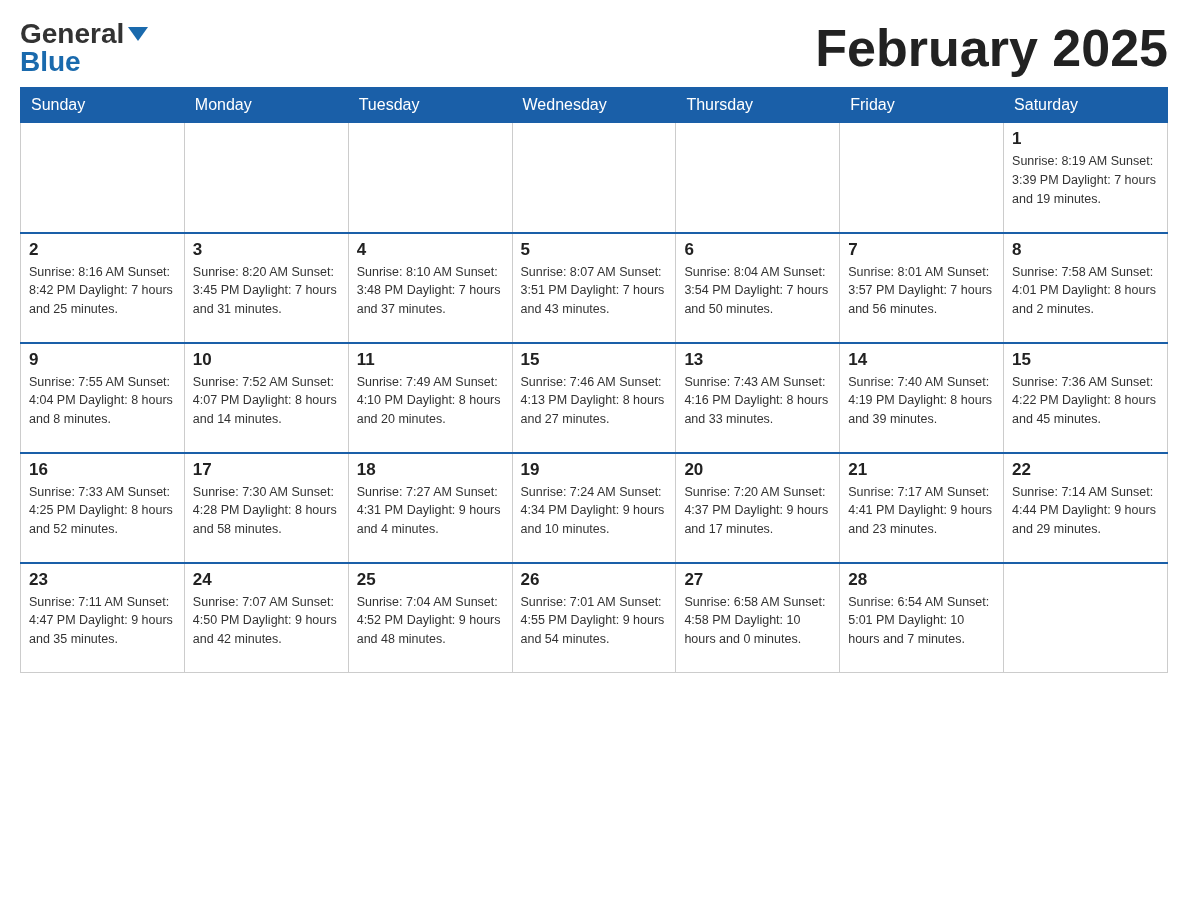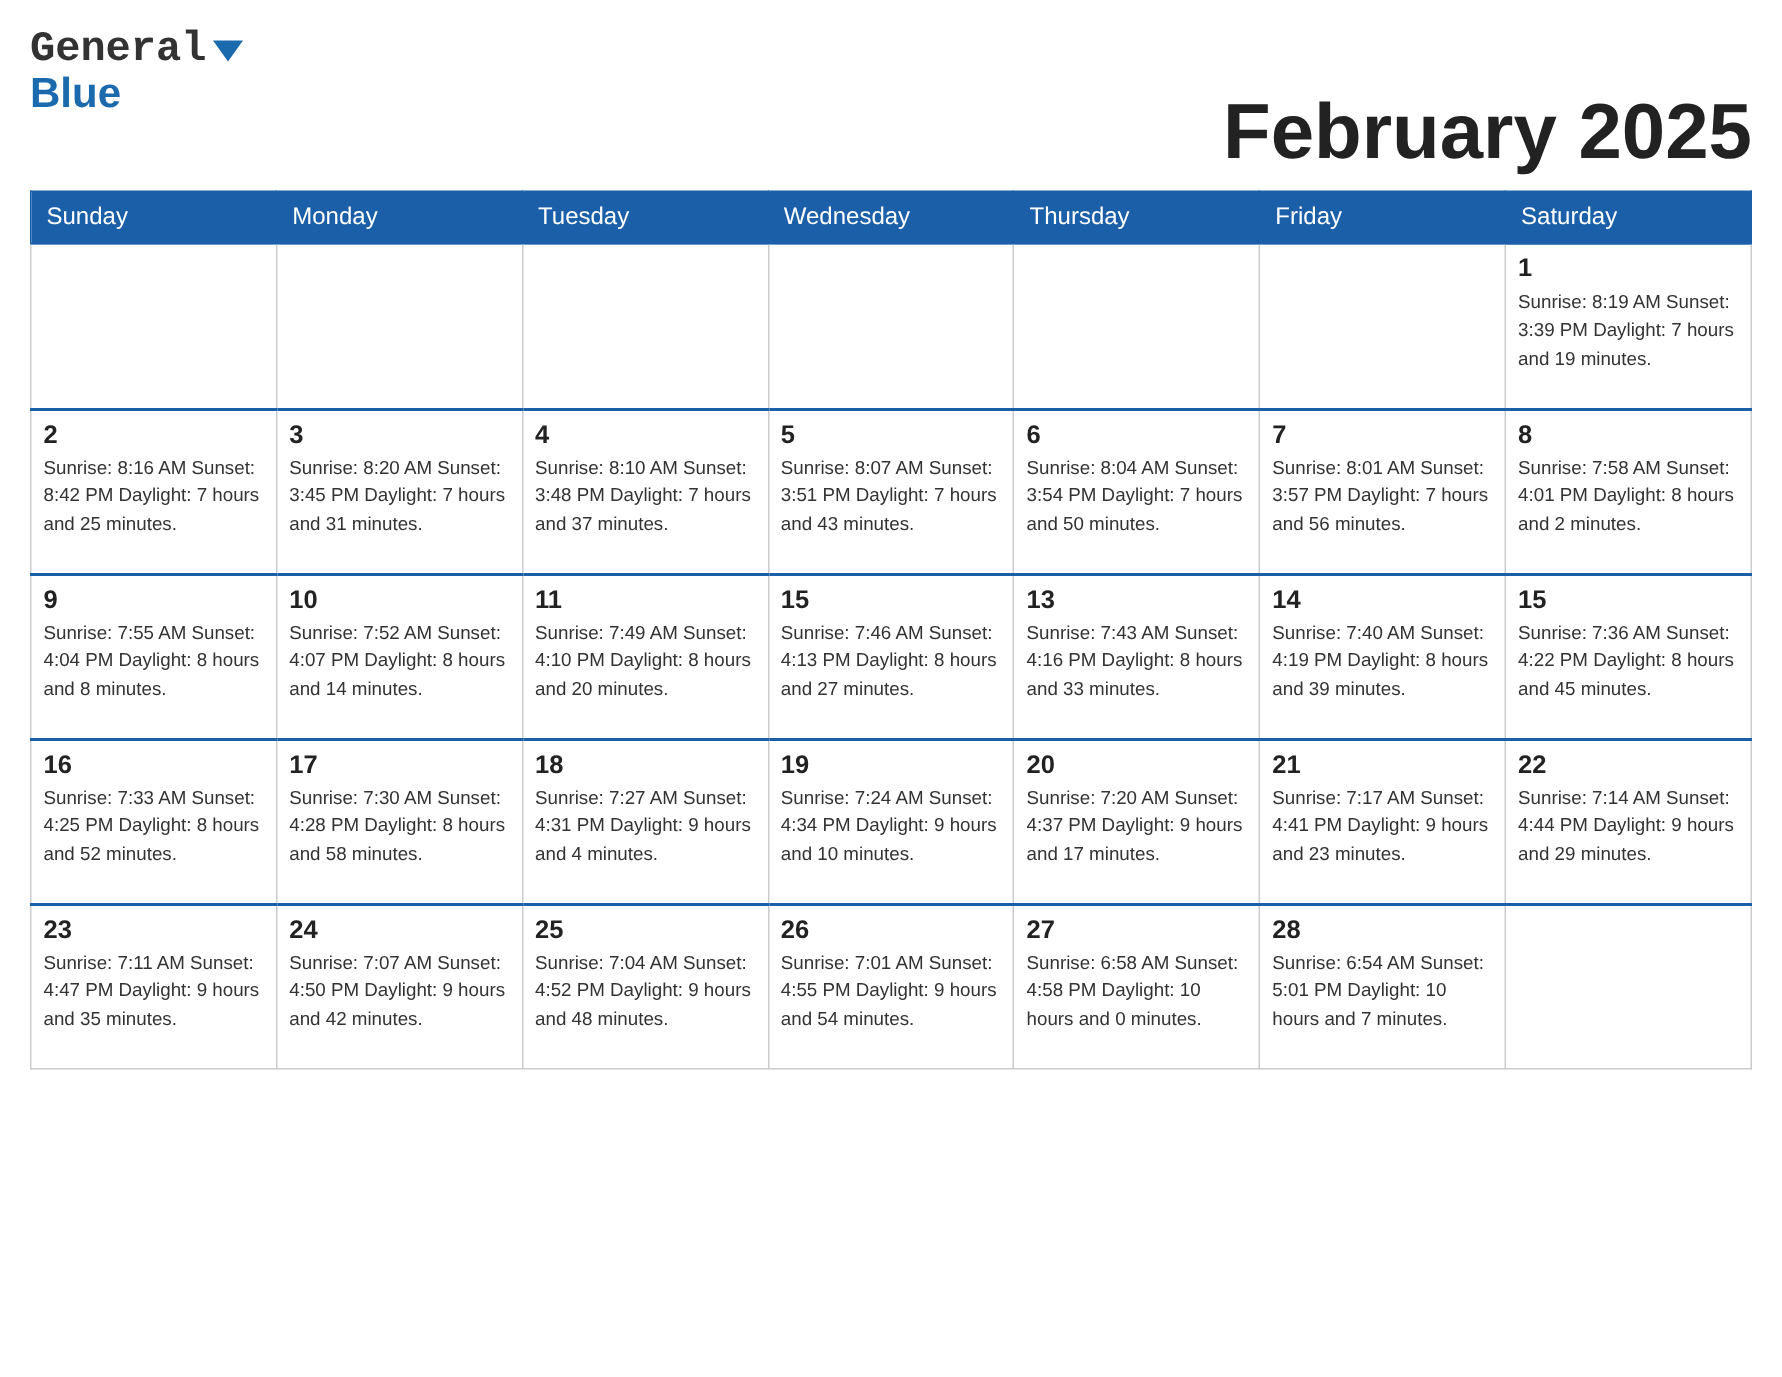--- a/index.html
+++ b/index.html
@@ -19,21 +19,20 @@
     .logo {
       display: flex;
       flex-direction: column;
       align-items: flex-start;
     }
     .logo-general {
       font-size: 28px;
       font-weight: bold;
       color: #333;
       line-height: 1;
-      font-family: Liberation Mono, monospace;
     }
     .logo-blue {
       font-size: 28px;
       font-weight: bold;
       color: #1a6aad;
       line-height: 1;
     }
     .logo-arrow {
       width: 0;
       height: 0;
@@ -49,21 +48,20 @@
       align-items: center;
     }
     .title-block {
       text-align: right;
     }
     .month-year {
       font-size: 52px;
       font-weight: bold;
       color: #222;
       line-height: 1.1;
-      margin-top: 40px;
     }
     .location {
       font-size: 22px;
       color: #444;
     }
     .calendar {
       width: 100%;
       border-collapse: collapse;
       margin-top: 8px;
       padding-left: 20px;

